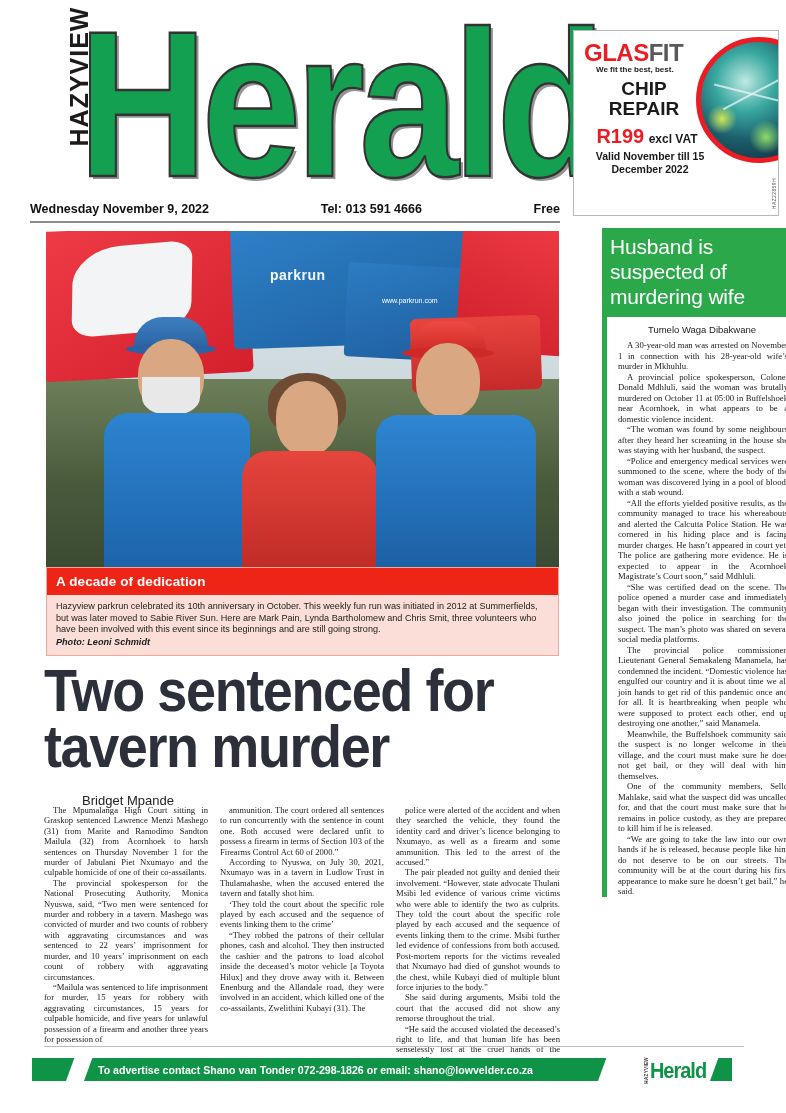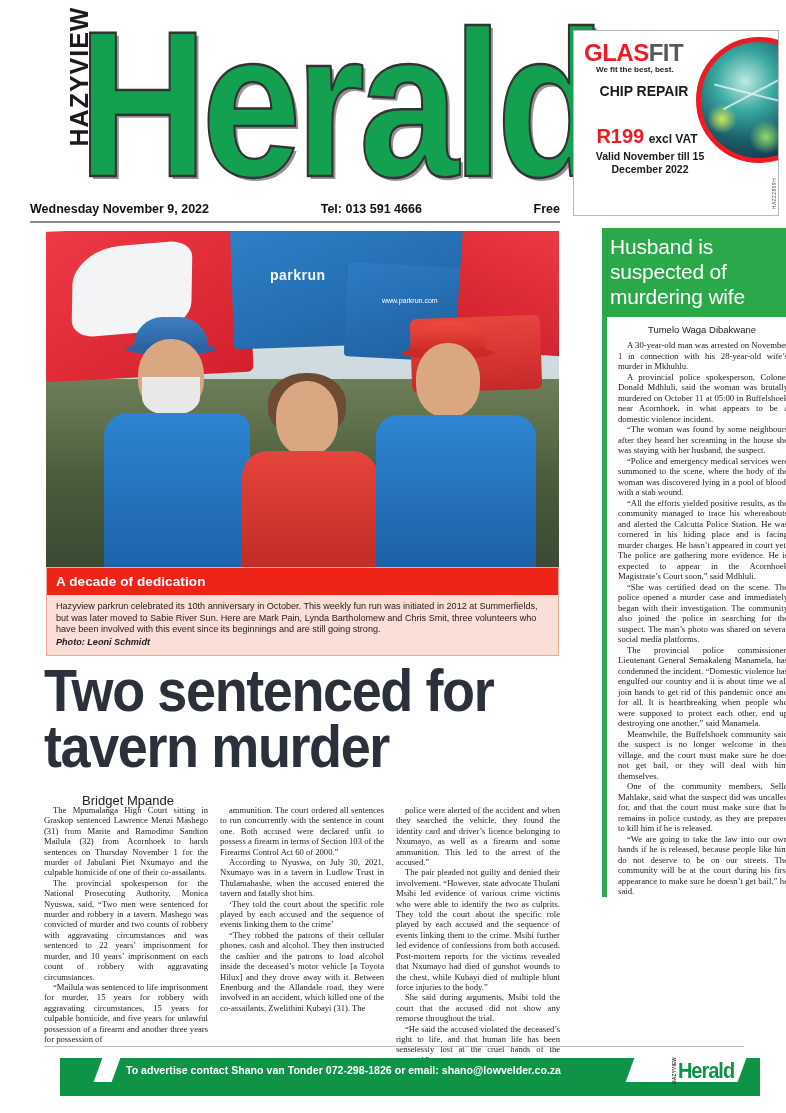--- a/index.html
+++ b/index.html
@@ -55,21 +55,21 @@
   .ad-circle:after  { left: 18px; top: 50px; width: 70px; height: 1.5px; transform: rotate(-28deg); }
   .ad-glow { position: absolute; left: 6px; top: 62px; width: 30px; height: 30px; border-radius: 50%;
              background: radial-gradient(circle, #cfe75a 0%, rgba(160,200,40,0) 70%); }
   .ad-glow2 { position: absolute; left: 48px; top: 78px; width: 34px; height: 34px; border-radius: 50%;
              background: radial-gradient(circle, #8fdc6a 0%, rgba(100,190,90,0) 70%); }
   .ad-logo { position: absolute; left: 10px; top: 8px; font-size: 24px; font-weight: bold; letter-spacing: -.5px; }
   .ad-logo .glas { color: #EB1C24; }
   .ad-logo .fit { color: #58595B; }
   .ad-tag { position: absolute; left: 22px; top: 34px; font-size: 8px; font-weight: bold; color: #222; }
   .ad-chip { position: absolute; left: 10px; top: 48px; width: 120px; text-align: center;
-             font-size: 14px; font-weight: bold; color: #1b1b1b; line-height: 25px; }
+             font-size: 19px; font-weight: bold; color: #1b1b1b; line-height: 20px; }
   .ad-price { position: absolute; left: 8px; top: 94px; width: 130px; text-align: center; white-space: nowrap; }
   .ad-price .r { font-size: 20px; font-weight: bold; color: #EB1C24; }
   .ad-price .v { font-size: 12px; font-weight: bold; color: #1b1b1b; }
   .ad-valid { position: absolute; left: 6px; top: 119px; width: 140px; text-align: center;
               font-size: 10.5px; font-weight: bold; color: #1b1b1b; line-height: 13px; }
   .ad-contact {
     position: absolute; left: 4px; bottom: 4px; width: 190px; padding: 4px 6px;
     background: #EE2B2B; border-radius: 0 14px 14px 0; color: #fff;
     font-size: 8.6px; font-weight: bold; line-height: 10.6px;
   }
@@ -169,21 +169,21 @@
   .rc-byline { text-align: center; font-size: 9.5px; color: #222; padding: 7px 0 5px;
                font-family: "Liberation Sans", sans-serif; }
   .rc-body { padding: 0 10px 0 12px; }
   .rc-body p {
     font-family: "Liberation Serif", serif; font-size: 8.7px; line-height: 10.5px;
     color: #1a1a1a; text-align: justify; text-indent: 9px; margin: 0;
   }
 
   
   .footer-rule { position: absolute; left: 44px; top: 1046px; width: 700px; height: 1px; background: #bdbdbd; }
-  .footer { position: absolute; left: 60px; top: 1058px; width: 700px; height: 38px; background: #0E9347; }
+  .footer { position: absolute; left: 32px; top: 1058px; width: 700px; height: 23px; background: #0E9347; }
   .footer-white-wedge { position: absolute; left: 38px; top: 0; width: 18px; height: 24px;
                         background: #fff; transform: skewX(-20deg); }
   .footer-text { position: absolute; left: 66px; top: 0; height: 24px; display: flex; align-items: center;
                  color: #fff; font-size: 10.6px; font-weight: bold; }
   .footer-logo-box { position: absolute; right: 18px; top: 0; height: 24px; width: 112px;
                      background: #fff; display: flex; align-items: center; justify-content: flex-end;
                      transform: skewX(-20deg); }
   .footer-logo-inner { transform: skewX(20deg); display: flex; align-items: center; padding-right: 8px; }
   .footer-mini { font-size: 4.6px; font-weight: bold; color: #333; writing-mode: vertical-rl;
                  transform: rotate(180deg); letter-spacing: .3px; margin-right: 1px; }

